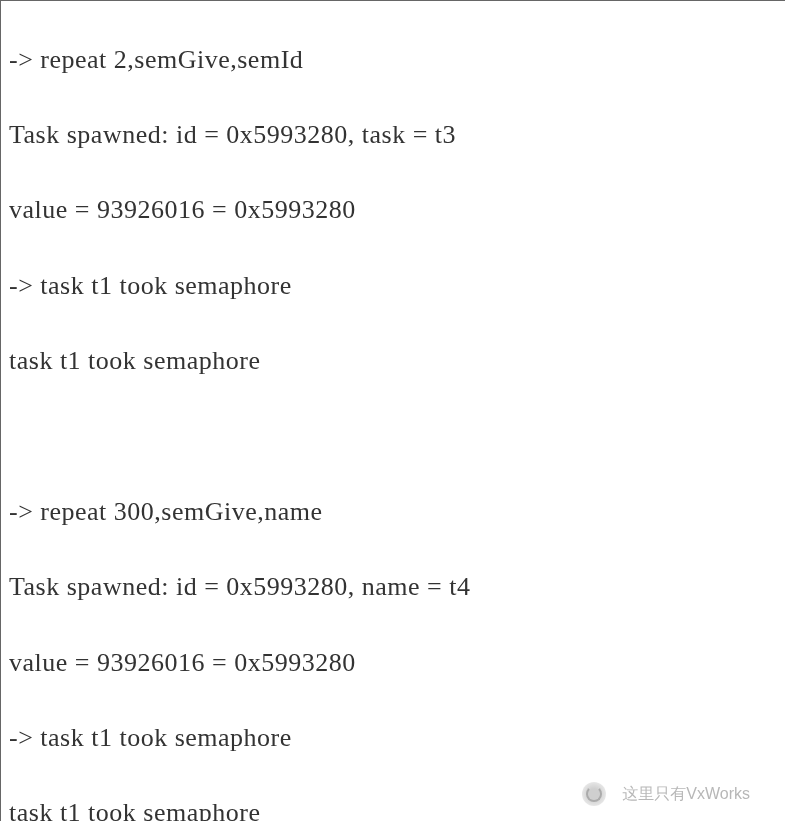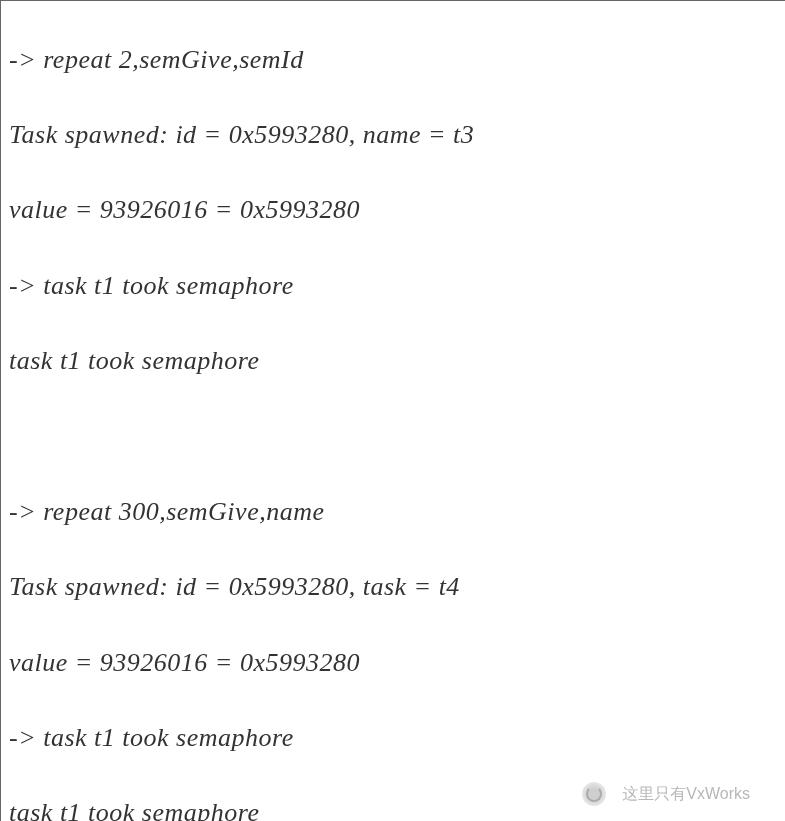--- a/index.html
+++ b/index.html
@@ -20,21 +20,20 @@
     .terminal {
       padding: 2px 8px;
       font-size: 26px;
       line-height: 1.45;
       color: #333;
       white-space: pre;
       letter-spacing: 0.5px;
     }
     .line {
       display: block;
-      font-style: italic;
     }
     .watermark {
       position: absolute;
       bottom: 15px;
       right: 35px;
       display: flex;
       align-items: center;
       gap: 16px;
       font-family: 'Microsoft YaHei', sans-serif;
       font-size: 16px;
@@ -61,27 +60,27 @@
     }
     .spacer {
       height: 1.45em;
     }
   </style>
 </head>
 <body>
 
 <div class="terminal">
 <span class="line"><span>-&gt;</span> <span>repeat 2,semGive,semId</span></span>
-<span class="line">Task spawned: id = 0x5993280, name = t3</span>
+<span class="line">Task spawned: id = 0x5993280, task = t3</span>
 <span class="line">value = 93926016 = 0x5993280</span>
 <span class="line"><span>-&gt;</span> <span>task t1 took semaphore</span></span>
 <span class="line">task t1 took semaphore</span>
 <div class="spacer"></div>
 <span class="line"><span>-&gt;</span> <span>repeat 300,semGive,name</span></span>
-<span class="line">Task spawned: id = 0x5993280, task = t4</span>
+<span class="line">Task spawned: id = 0x5993280, name = t4</span>
 <span class="line">value = 93926016 = 0x5993280</span>
 <span class="line"><span>-&gt;</span> <span>task t1 took semaphore</span></span>
 <span class="line">task t1 took semaphore</span>
 
 
 
 
 
 
 

